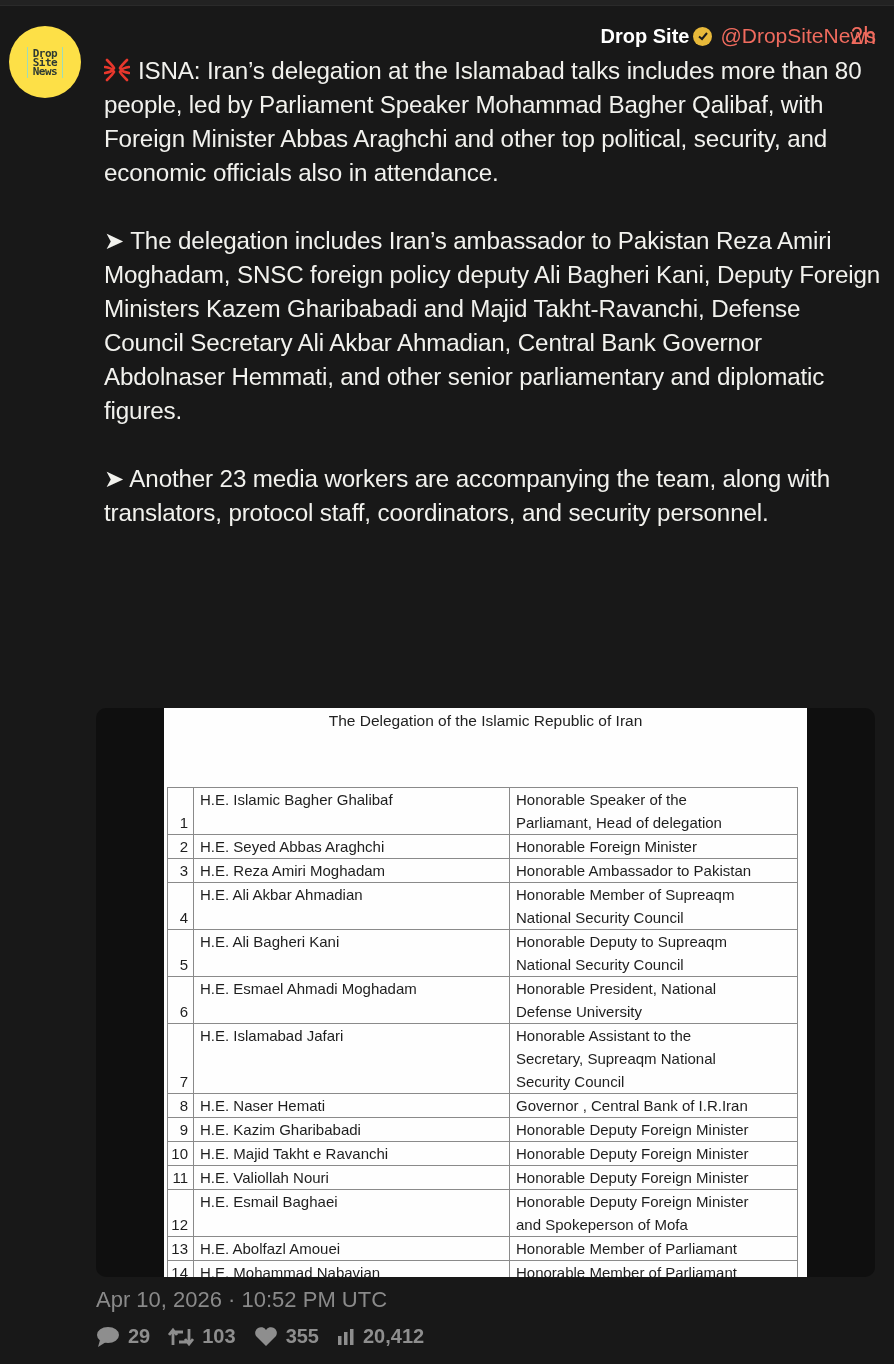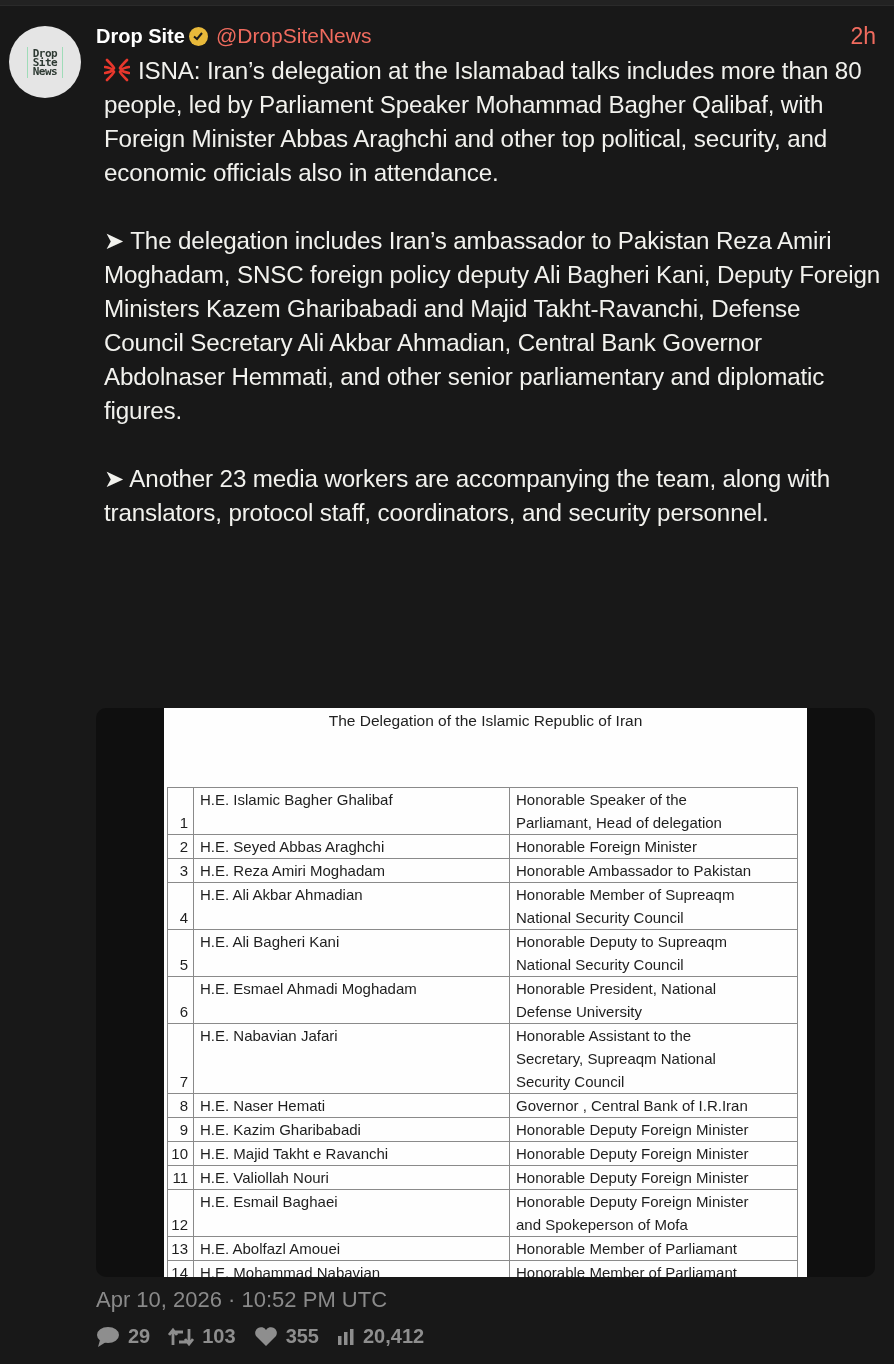--- a/index.html
+++ b/index.html
@@ -6,28 +6,28 @@
   body {
     width:894px; height:1364px; overflow:hidden;
     background:#181818;
     font-family:"Liberation Sans", sans-serif;
     color:#f2f2ee;
     position:relative;
   }
   .topbar { position:absolute; left:0; top:0; width:894px; height:5px; background:#222; border-bottom:1px solid #2a2a2a; }
   .avatar {
     position:absolute; left:9px; top:26px; width:72px; height:72px; border-radius:50%;
-    background:#e5e5e5; display:flex; align-items:center; justify-content:center;
+    background:#fde047; display:flex; align-items:center; justify-content:center;
   }
   .avatar .logo {
     font-family:"DejaVu Sans Mono", monospace; font-weight:bold; font-size:11px; line-height:9px;
     color:#2e3a33; text-align:center; padding:2px 5px; border-left:1px solid #9fdcb8; border-right:1px solid #9fdcb8;
     letter-spacing:-0.5px;
   }
-  .header { position:absolute; left:96px; top:22px; width:780px; height:28px; display:flex; align-items:center; }
+  .header { position:absolute; left:96px; top:22px; width:780px; height:28px; display:flex; align-items:center;justify-content:flex-end; }
   .name { font-weight:bold; font-size:20px; color:#ffffff; }
   .verified { width:19px; height:19px; border-radius:50%; background:#e8b93a; margin-left:4px; display:flex; align-items:center; justify-content:center; }
   .handle { font-size:21px; color:#f06b5e; margin-left:8px; }
   .time { position:absolute; right:0; font-size:23px; color:#f06b5e; }
   .body-text { position:absolute; left:104px; top:54px; width:780px; font-size:24.2px; line-height:34px; color:#f2f2ee; letter-spacing:-0.15px; }
   .body-text p { margin:0 0 34px 0; white-space:pre-wrap; }
   .anger { display:inline-block; width:26px; height:26px; vertical-align:-4px; margin-right:8px; }
   .media {
     position:absolute; left:96px; top:708px; width:779px; height:569px;
     background:#0f0f0f; border-radius:10px; overflow:hidden;
@@ -121,21 +121,21 @@
           <tr>
             <td class="num">6</td>
             <td class="nm">H.E. Esmael Ahmadi Moghadam</td>
             <td>
               <div>Honorable President, National</div>
               <div>Defense University</div>
             </td>
           </tr>
           <tr>
             <td class="num">7</td>
-            <td class="nm">H.E. Nabavian Jafari</td>
+            <td class="nm">H.E. Islamabad Jafari</td>
             <td>
               <div>Honorable Assistant to the</div>
               <div>Secretary, Supreaqm National</div>
               <div>Security Council</div>
             </td>
           </tr>
           <tr>
             <td class="num">8</td>
             <td class="nm">H.E. Naser Hemati</td>
             <td>

